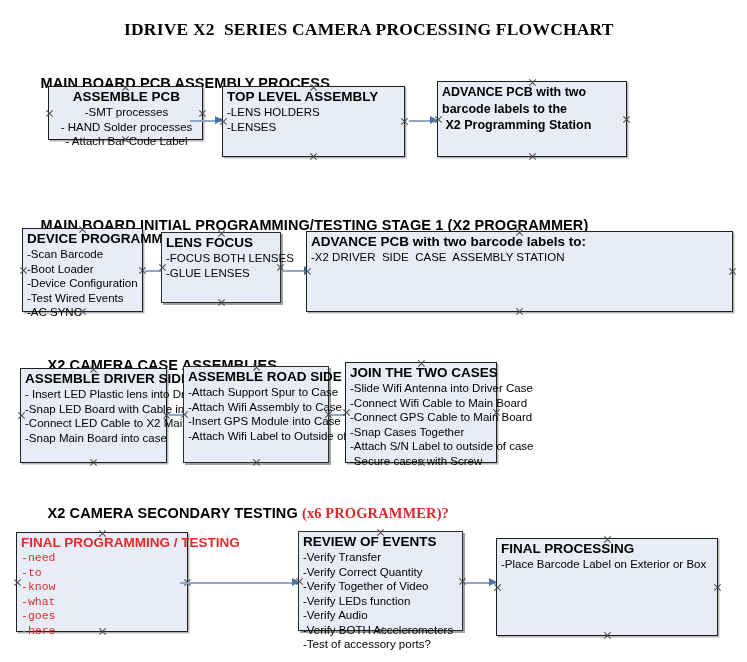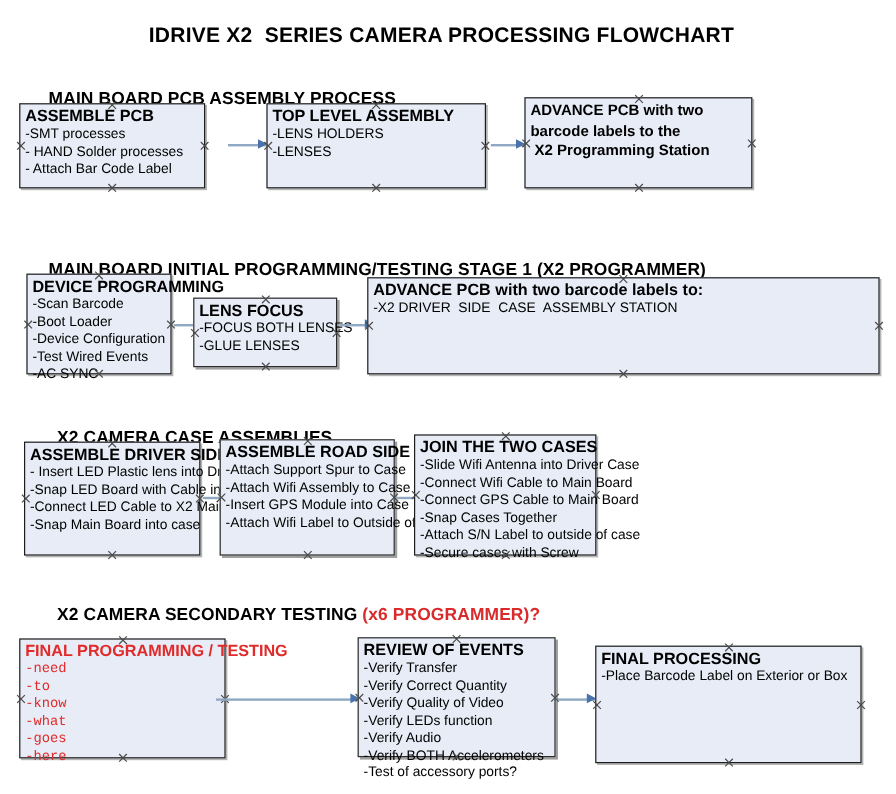--- a/index.html
+++ b/index.html
@@ -20,21 +20,21 @@
     letter-spacing:.2px;
     white-space:pre;
   }
   .section-head{
     position:absolute;
     font-weight:bold;
     font-size:14.5px;
     white-space:pre;
     letter-spacing:.1px;
   }
-  .section-head .accent{color:#d92b2b;}
+  .section-head .accent{color:#d92b2b;font-family:Liberation Serif, serif;}
 
   .node{
     position:absolute;
     background:#e7ecf6;
     border:1px solid #1d1d1d;
     box-sizing:border-box;
     box-shadow:1.5px 1.5px 0 rgba(120,120,120,.55);
     overflow:visible;
   }
   .node.thick{border:1px solid #2b2b2b;box-shadow:2px 2px 0 rgba(128,128,128,.75);}
@@ -80,27 +80,27 @@
     border-top:4.5px solid transparent;
     border-bottom:4.5px solid transparent;
     border-left:8px solid #4a73ab;
   }
 </style>
 </head>
 <body>
 
 <div id="canvas">
 
-  <div class="title" style="left:124px;top:19px;">IDRIVE X2  SERIES CAMERA PROCESSING FLOWCHART</div>
+  <div class="title" style="left:124px;top:19px;font-family:Liberation Serif, serif;">IDRIVE X2  SERIES CAMERA PROCESSING FLOWCHART</div>
 
   <div class="section-head" style="left:24px;top:59px;">
     <span>MAIN BOARD PCB ASSEMBLY PROCESS</span>
   </div>
 
-  <div class="node" style="left:16px;top:86px;width:155px;height:71px;">
+  <div class="node" style="left:48px;top:86px;width:155px;height:54px;text-align:center;">
     <div class="node-inner">
       <div class="node-title">ASSEMBLE PCB</div>
       <div class="node-line">-SMT processes</div>
       <div class="node-line">- HAND Solder processes</div>
       <div class="node-line">- Attach Bar Code Label</div>
     </div>
     <span class="handle" style="left:50%;top:0;"></span>
     <span class="handle" style="left:50%;top:100%;"></span>
     <span class="handle" style="left:0;top:50%;"></span>
     <span class="handle" style="left:100%;top:50%;"></span>
@@ -157,21 +157,21 @@
     <span class="handle" style="left:50%;top:100%;"></span>
     <span class="handle" style="left:0;top:50%;"></span>
     <span class="handle" style="left:100%;top:50%;"></span>
   </div>
 
   <div class="arrow" style="left:145px;top:266px;width:26px;">
     <span class="shaft"></span>
       <span class="head"></span>
   </div>
 
-  <div class="node thick" style="left:161px;top:248px;width:120px;height:58px;">
+  <div class="node thick" style="left:161px;top:232px;width:120px;height:71px;">
     <div class="node-inner">
       <div class="node-title">LENS FOCUS</div>
       <div class="node-line">-FOCUS BOTH LENSES</div>
       <div class="node-line">-GLUE LENSES</div>
     </div>
     <span class="handle" style="left:50%;top:0;"></span>
     <span class="handle" style="left:50%;top:100%;"></span>
     <span class="handle" style="left:0;top:50%;"></span>
     <span class="handle" style="left:100%;top:50%;"></span>
   </div>
@@ -273,21 +273,21 @@
   <div class="arrow" style="left:180px;top:578px;width:119px;">
     <span class="shaft"></span>
       <span class="head"></span>
   </div>
 
   <div class="node thick" style="left:298px;top:531px;width:165px;height:100px;">
     <div class="node-inner">
       <div class="node-title">REVIEW OF EVENTS</div>
       <div class="node-line">-Verify Transfer</div>
       <div class="node-line">-Verify Correct Quantity</div>
-      <div class="node-line">-Verify Quality of Video</div>
+      <div class="node-line">-Verify Together of Video</div>
       <div class="node-line">-Verify LEDs function</div>
       <div class="node-line">-Verify Audio</div>
       <div class="node-line">-Verify BOTH Accelerometers</div>
       <div class="node-line">-Test of accessory ports?</div>
     </div>
     <span class="handle" style="left:50%;top:0;"></span>
     <span class="handle" style="left:50%;top:100%;"></span>
     <span class="handle" style="left:0;top:50%;"></span>
     <span class="handle" style="left:100%;top:50%;"></span>
   </div>

